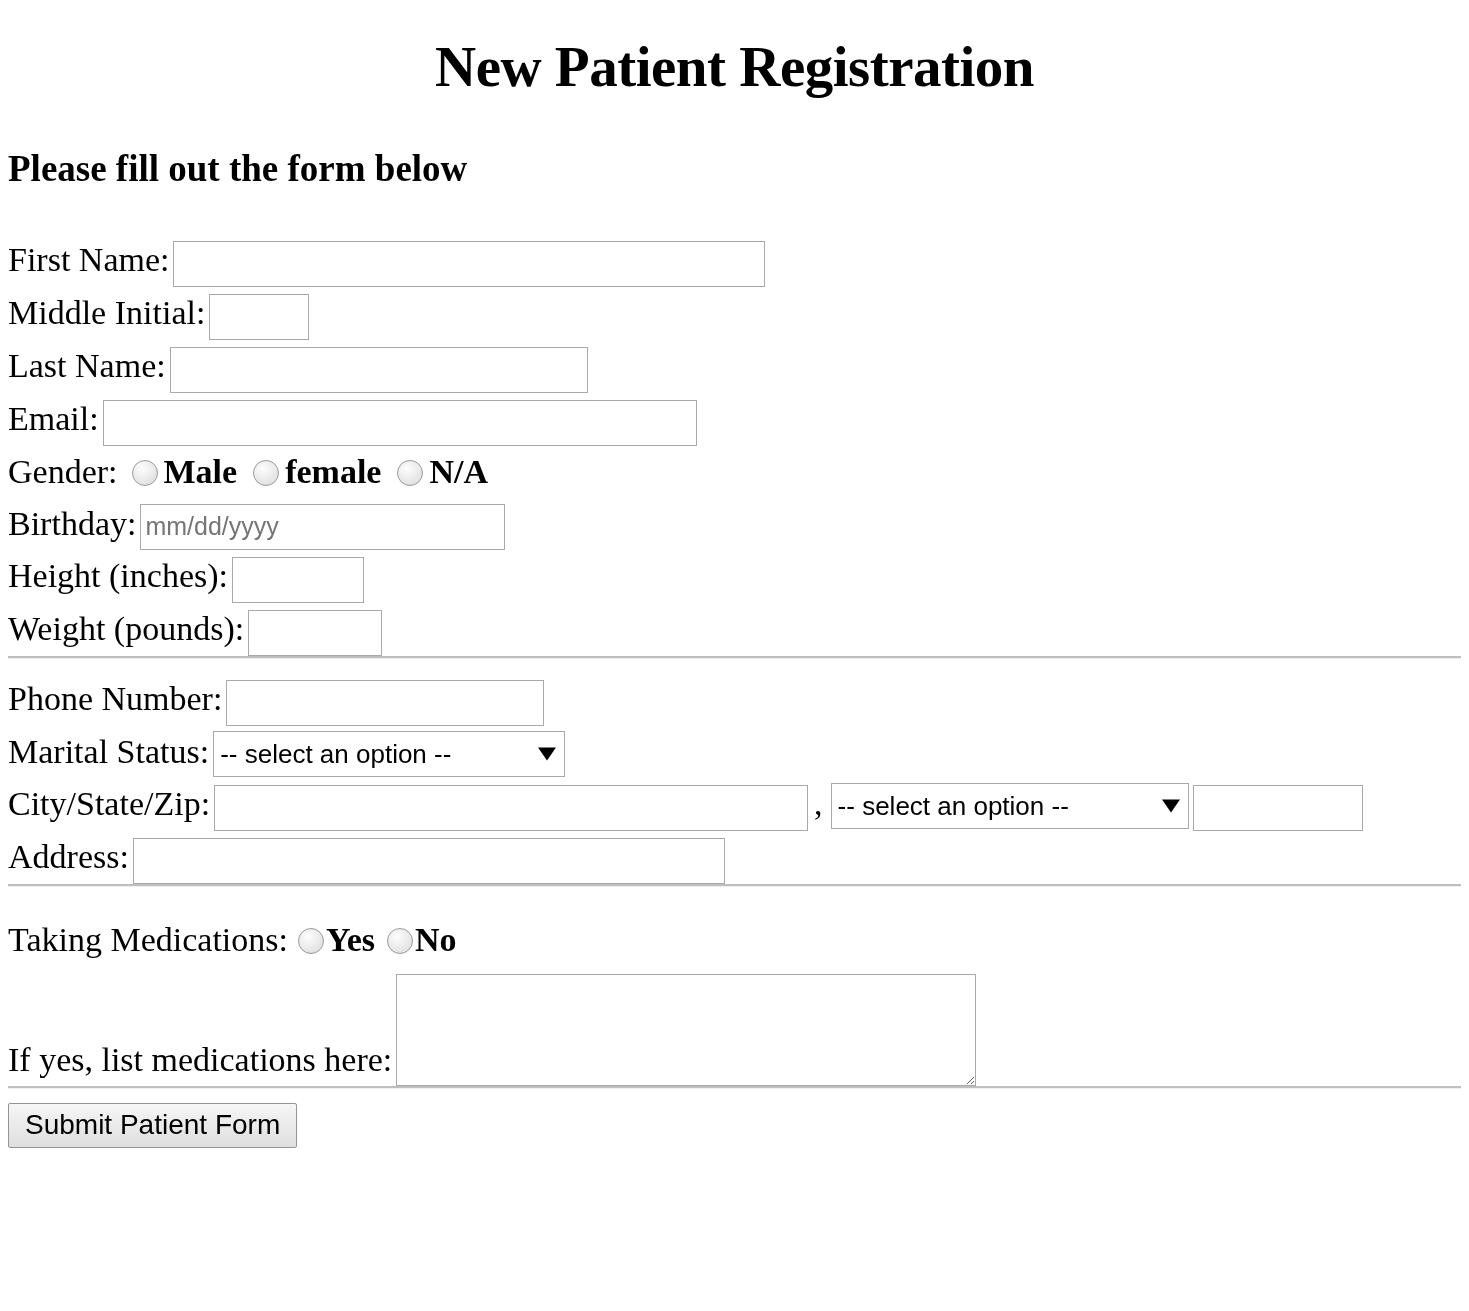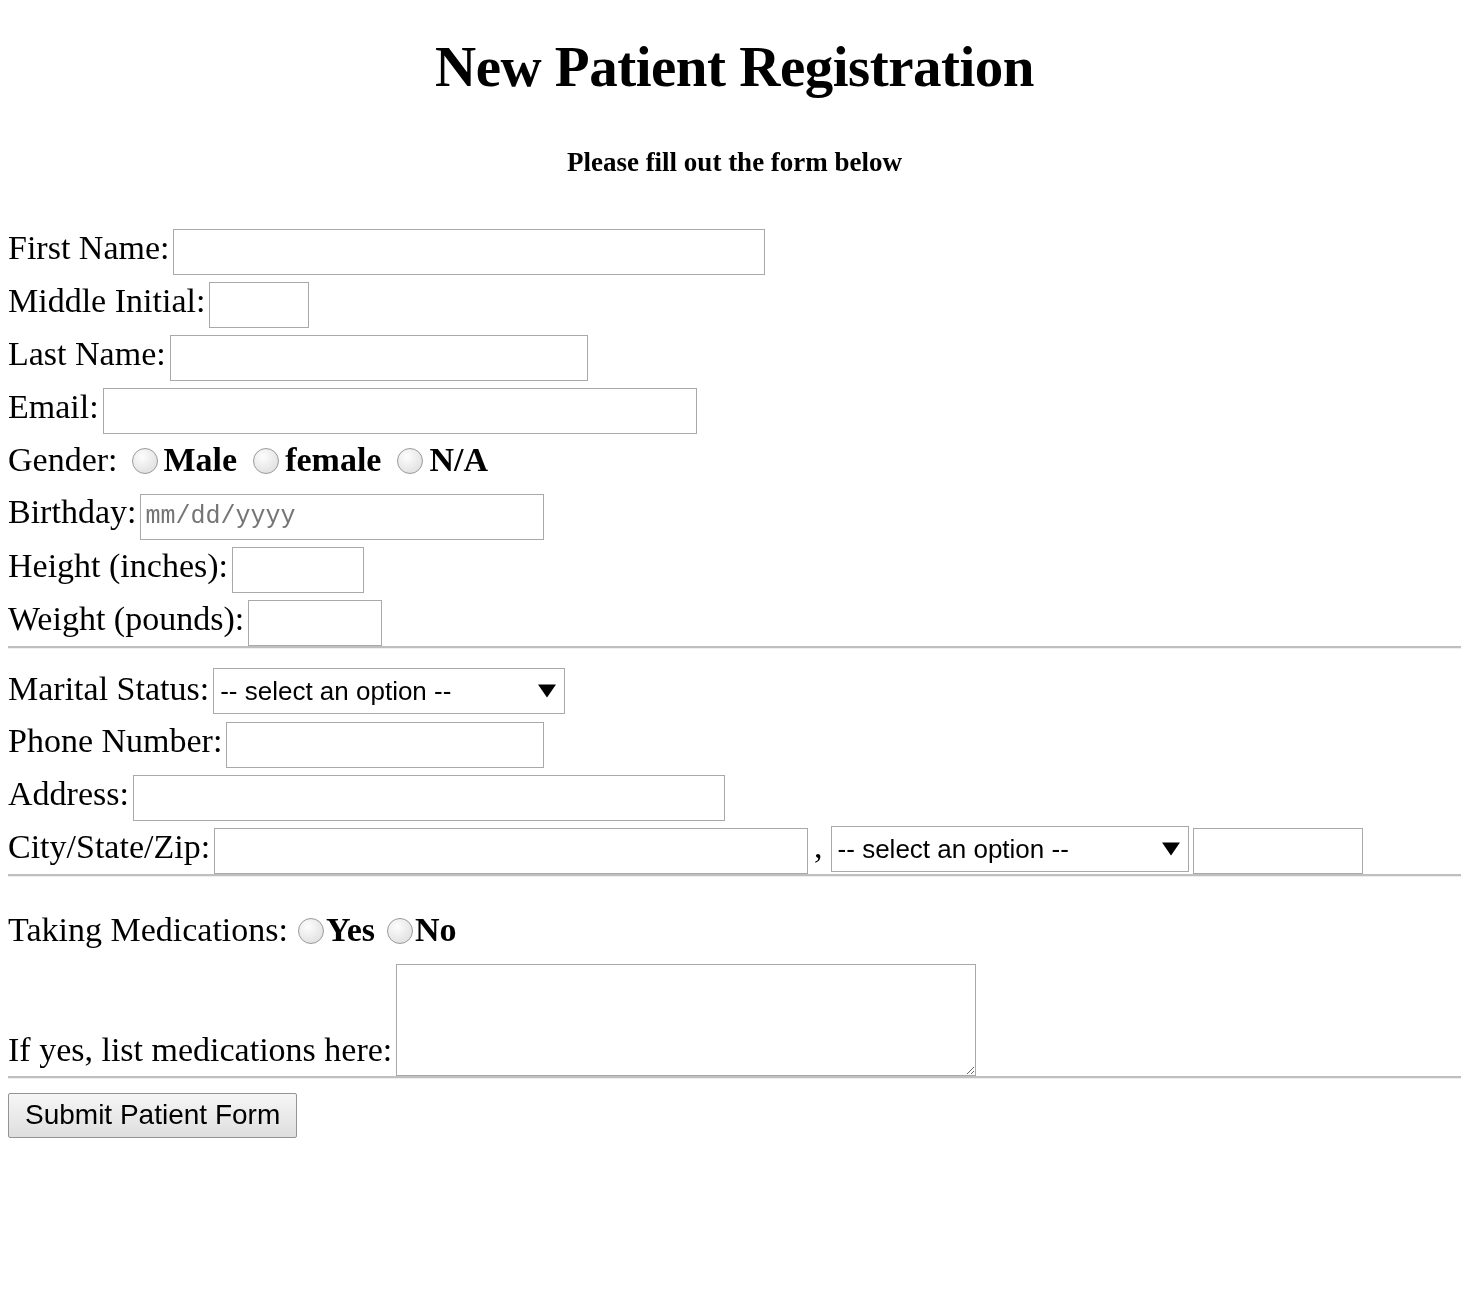--- a/index.html
+++ b/index.html
@@ -27,26 +27,25 @@
     font-weight: bold;
     line-height: 1.0;
     margin: 0;
     padding-top: 38px;
     letter-spacing: -0.5px;
     text-align: center;
   }
 
   h3.subtitle {
     font-family: "Liberation Serif", "DejaVu Serif", serif;
-    font-size: 27px;
+    font-size: 37px;
     font-weight: bold;
     margin: 0;
     padding-top: 52px;
     padding-bottom: 0;
-    text-align: center;
   }
 
   .form-area {
     padding-top: 44px;
   }
 
   .field-row {
     display: block;
     white-space: nowrap;
     line-height: 0;
@@ -74,21 +73,21 @@
     margin: 0 0 0 4px;
     vertical-align: baseline;
     outline: none;
     color: #000;
   }
 
   input.w-first  { width: 592px; }
   input.w-mi     { width: 100px; }
   input.w-last   { width: 418px; }
   input.w-email  { width: 594px; }
-  input.w-date   { width: 404px; font-family: Liberation Mono, monospace; font-size: 25px; }
+  input.w-date   { width: 365px; font-family: Liberation Sans, sans-serif; font-size: 25px; }
   input.w-height { width: 132px; }
   input.w-weight { width: 134px; }
   input.w-phone  { width: 318px; }
   input.w-addr   { width: 592px; }
   input.w-city   { width: 594px; }
   input.w-zip    { width: 170px; }
 
   select.sel {
     font-family: "Liberation Sans", "DejaVu Sans", sans-serif;
     font-size: 26px;
@@ -247,33 +246,33 @@
     <div class="field-row">
       <span class="lbl">Weight (pounds):</span><input class="txt w-weight" type="text" value="" style="">
     </div>
 
     <div class="hr-box">
       <hr class="divider">
     </div>
 
     <div class="sec2">
       <div class="field-row">
+        <span class="lbl">Phone Number:</span><input class="txt w-phone" type="text" value="" style="">
+      </div>
+
+      <div class="field-row">
         <span class="lbl">Marital Status:</span><span class="sel-wrap"><select class="sel w-marital"><option>-- select an option --</option></select><span class="sel-arrow"></span></span>
       </div>
 
       <div class="field-row">
-        <span class="lbl">Phone Number:</span><input class="txt w-phone" type="text" value="" style="">
+        <span class="lbl">City/State/Zip:</span><input class="txt w-city" type="text" value="" style=""><span class="comma">,</span><span class="sel-wrap"><select class="sel w-state"><option>-- select an option --</option></select><span class="sel-arrow"></span></span><input class="txt w-zip" type="text" value="" style="">
       </div>
 
       <div class="field-row">
         <span class="lbl">Address:</span><input class="txt w-addr" type="text" value="" style="">
-      </div>
-
-      <div class="field-row">
-        <span class="lbl">City/State/Zip:</span><input class="txt w-city" type="text" value="" style=""><span class="comma">,</span><span class="sel-wrap"><select class="sel w-state"><option>-- select an option --</option></select><span class="sel-arrow"></span></span><input class="txt w-zip" type="text" value="" style="">
       </div>
     </div>
 
     <div class="hr-box">
       <hr class="divider">
     </div>
 
     <div class="sec3">
       <div class="field-row">
         <span class="lbl">Taking Medications:</span><span class="radio tight"></span><span class="radio-label">Yes</span><span class="radio tight"></span><span class="radio-label">No</span>

